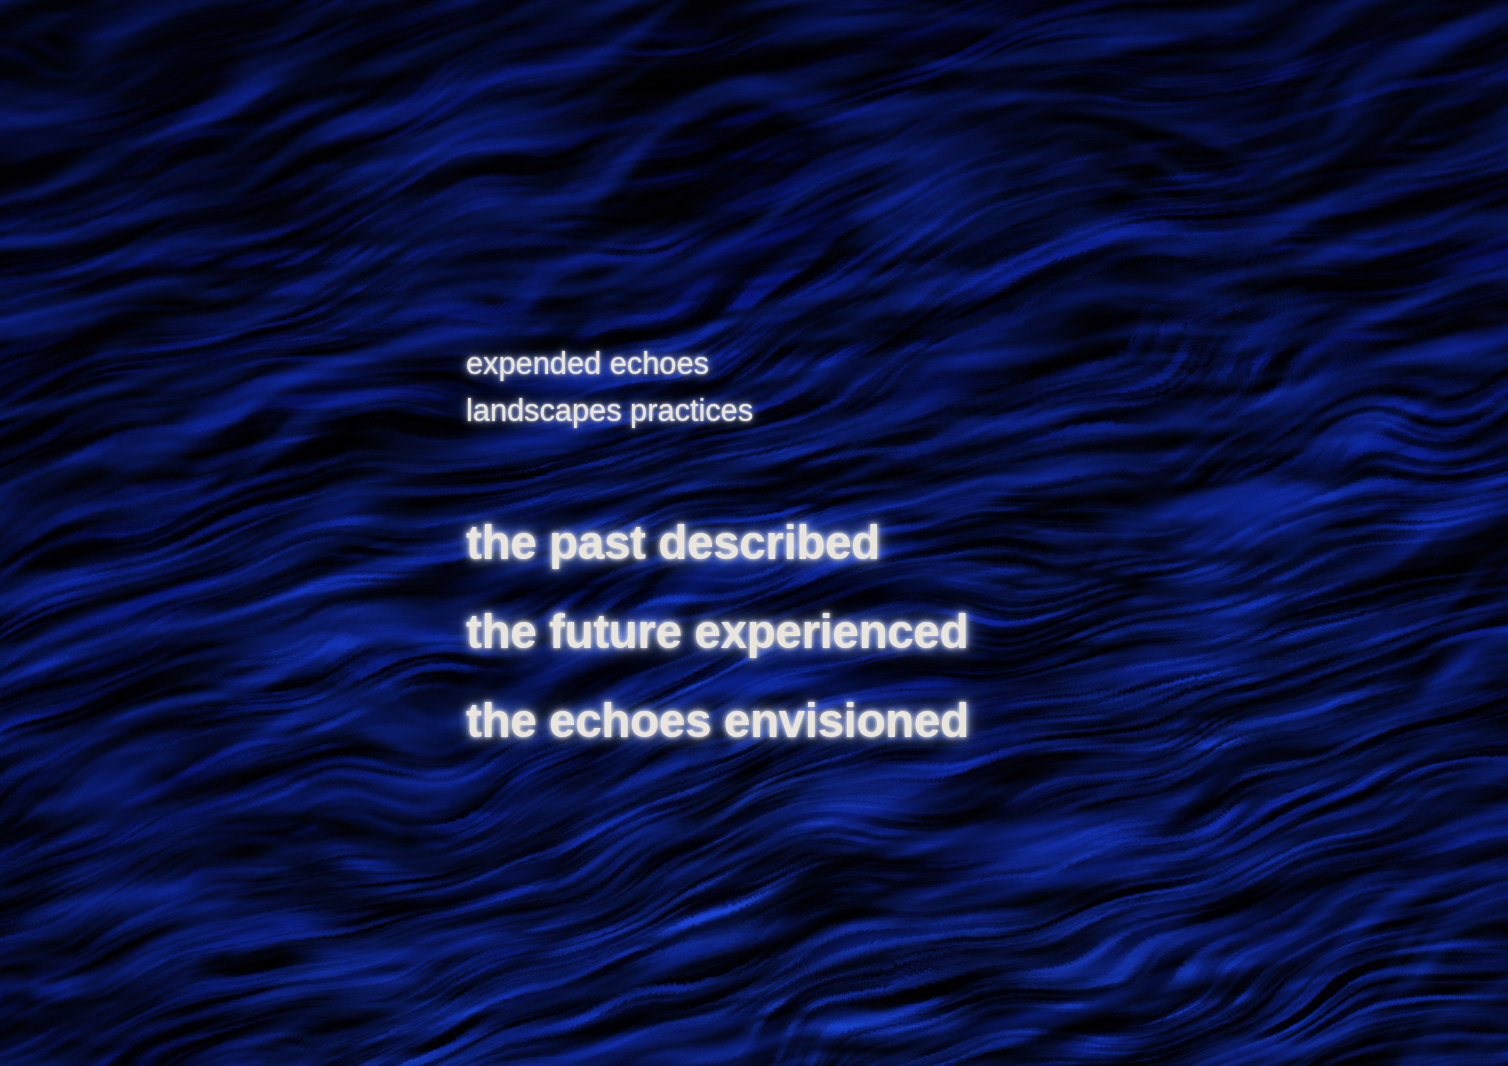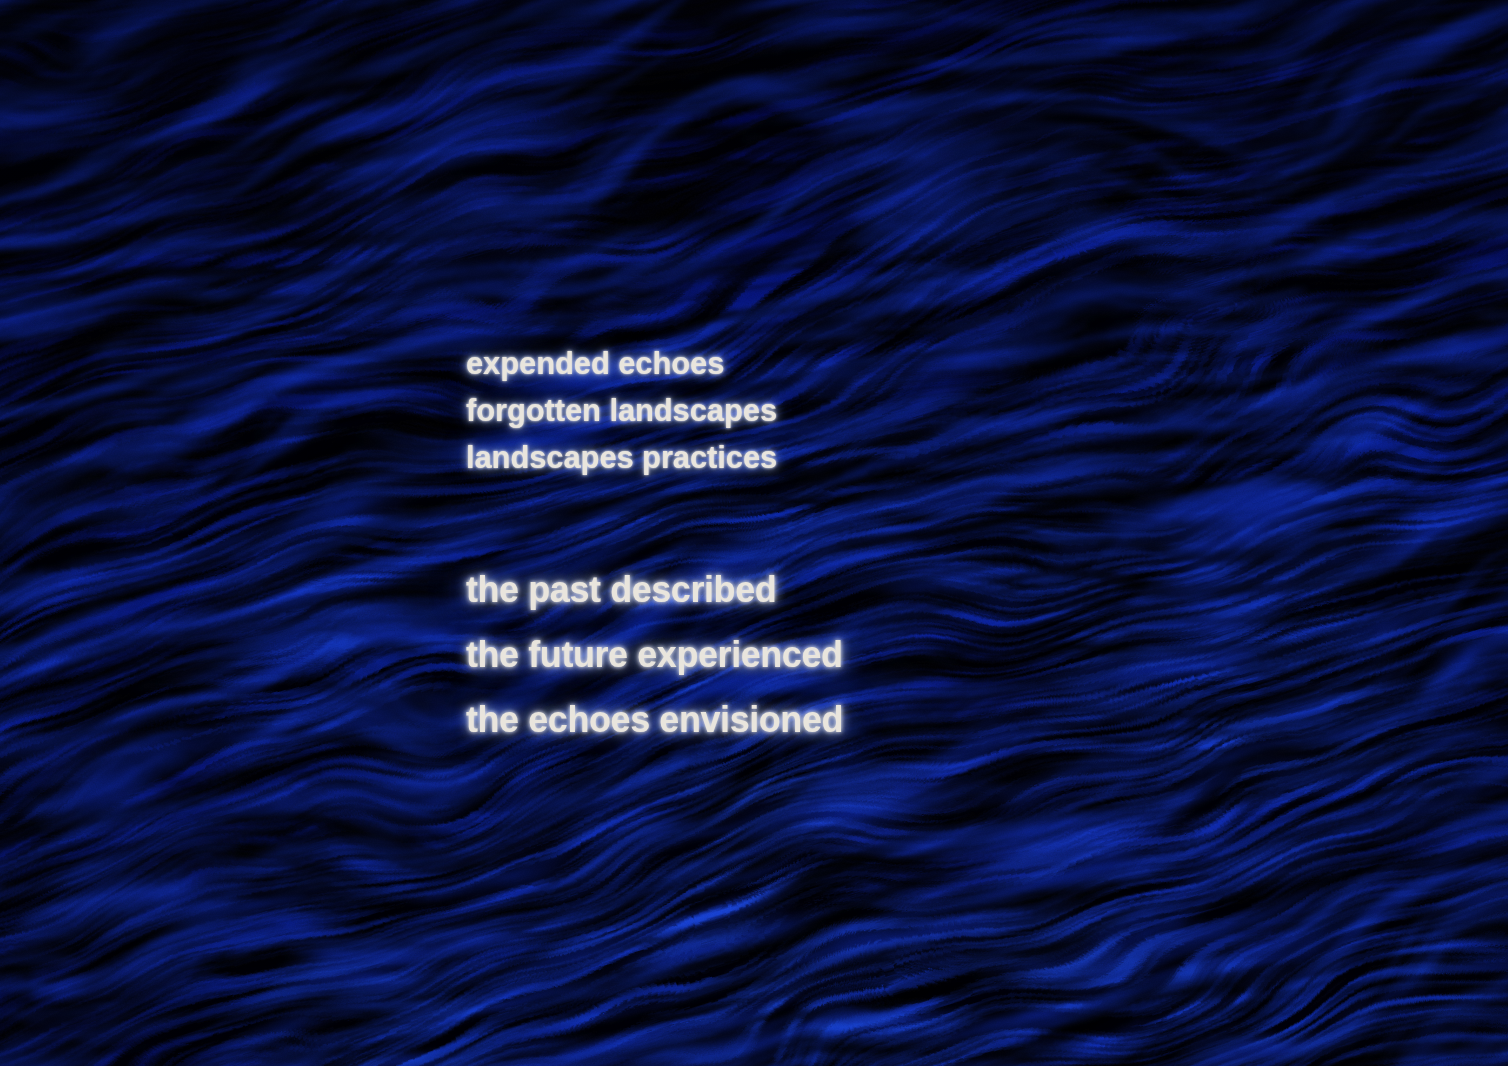--- a/index.html
+++ b/index.html
@@ -78,46 +78,47 @@
 
   .line {
     white-space: nowrap;
     color: #e9e5dd;
     letter-spacing: -0.004em;
   }
 
   .block-small .line {
     font-size: 31px;
     line-height: 47px;
-    font-weight: 700;
+    font-weight: 400;
     text-shadow:
       0 0 3px rgba(255,255,255,.95),
       0 0 8px rgba(198,214,255,.8),
       0 0 17px rgba(120,160,255,.55),
       0 0 30px rgba(60,110,240,.35),
       0 1px 2px rgba(0,0,30,.55);
     filter: blur(0.45px);
   }
 
   .block-large {
     margin-top: 76px;
   }
 
   .block-large .line {
-    font-size: 36px;
+    font-size: 48px;
     line-height: 65px;
     font-weight: 700;
     letter-spacing: -0.012em;
     text-shadow:
       0 0 4px rgba(255,255,255,.95),
       0 0 11px rgba(205,220,255,.85),
       0 0 24px rgba(125,165,255,.6),
       0 0 44px rgba(55,105,235,.42),
       0 2px 3px rgba(0,2,34,.6);
     filter: blur(0.55px);
+    margin-top: 24px;
   }
 
   svg.defs-only {
     position: absolute;
     width: 0;
     height: 0;
     overflow: hidden;
   }
 </style>
 </head>
@@ -204,21 +205,20 @@
   <svg class="bg-layer" id="bg-grain" aria-hidden="true">
     <rect width="100%" height="100%" filter="url(#f-grain)"></rect>
   </svg>
 
   <div class="bg-layer" id="bg-vignette"></div>
 
   <div id="text-wrap">
 
     <div class="block-small">
       <div class="line">expended echoes</div>
-      <div class="line">forgotten landscapes</div>
       <div class="line">landscapes practices</div>
     </div>
 
     <div class="block-large">
       <div class="line">the past described</div>
       <div class="line">the future experienced</div>
       <div class="line">the echoes envisioned</div>
     </div>
 
   </div>

